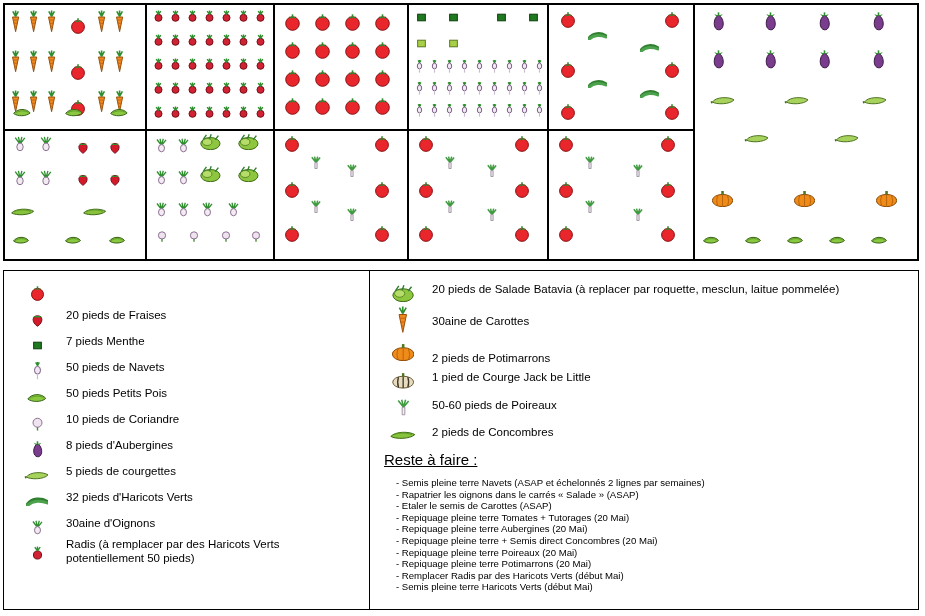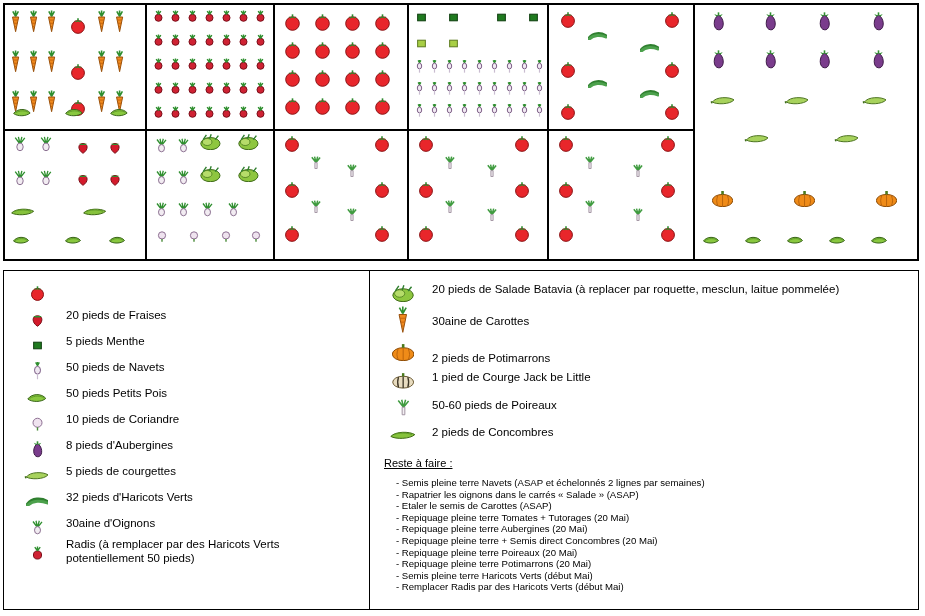--- a/index.html
+++ b/index.html
@@ -13,21 +13,21 @@
 
   
   .legend{position:absolute;left:3px;top:270px;width:916px;height:340px;border:1px solid #000;box-sizing:border-box;background:#fff;}
   .col{position:absolute;top:0;height:100%;box-sizing:border-box;}
   .colL{left:0;width:366px;border-right:1px solid #000;}
   .colR{left:366px;width:549px;}
   .lrow{position:relative;height:26px;}
   .lrow .ic{position:absolute;left:10px;top:0;width:46px;height:26px;text-align:center;}
   .lrow .tx{position:absolute;left:62px;top:4px;font-size:11.5px;color:#000;white-space:nowrap;}
   .lrow .tx2{position:absolute;left:62px;top:-2px;font-size:11.5px;color:#000;line-height:14px;}
-  .reste{position:absolute;left:14px;top:186px;font-size:11px;text-decoration:underline;}
+  .reste{position:absolute;left:14px;top:180px;font-size:15px;text-decoration:underline;}
   .tasks{position:absolute;left:26px;top:206px;font-size:9.6px;line-height:11.6px;color:#000;}
   .tasks div{white-space:nowrap;}
 
   
   svg{display:block;}
 </style>
 </head>
 <body>
 
 <div class="page">
@@ -1401,21 +1401,21 @@
             <span class="tx">20 pieds de Fraises</span>
           </div>
         <div class="lrow">
             <span class="ic" style="display: flex; align-items: center; justify-content: center;">
               <span style="display:inline-block;vertical-align:middle;margin-top:3px">
                 <svg width="11" height="11" viewBox="0 0 11 11">
                   <rect x="1.65" y="2.2" width="7.699999999999999" height="6.6" fill="#1f7a1f" stroke="#0d3d0d" stroke-width="1"></rect>
                 </svg>
               </span>
             </span>
-            <span class="tx">5 pieds Menthe</span>
+            <span class="tx">7 pieds Menthe</span>
           </div>
         <div class="lrow">
             <span class="ic" style="display: flex; align-items: center; justify-content: center;">
               <span style="display:inline-block;vertical-align:middle;margin-top:3px">
                 <svg width="15" height="19.5" viewBox="0 0 15 19.5">
                   <path d="M7.5 3.75 l-1.7999999999999998 -3.3 M7.5 3.75 l0 -3.9000000000000004 M7.5 3.75 l1.7999999999999998 -3.3" stroke="#2f8f2f" stroke-width="1.4" fill="none"></path>
                   <ellipse cx="7.5" cy="8.25" rx="3" ry="3.9000000000000004" fill="#f0e8f2" stroke="#7b5d85" stroke-width="1"></ellipse>
                   <path d="M7.5 12 l0 5.25" stroke="#c9bcd0" stroke-width="1.2"></path>
                 </svg>
               </span>
@@ -1583,19 +1583,19 @@
       <div class="reste">Reste à faire :</div>
       <div class="tasks" id="tasklist">
           <div>- Semis pleine terre Navets (ASAP et échelonnés 2 lignes par semaines)</div>
           <div>- Rapatrier les oignons dans le carrés « Salade » (ASAP)</div>
           <div>- Etaler le semis de Carottes (ASAP)</div>
           <div>- Repiquage pleine terre Tomates + Tutorages (20 Mai)</div>
           <div>- Repiquage pleine terre Aubergines (20 Mai)</div>
           <div>- Repiquage pleine terre + Semis direct Concombres (20 Mai)</div>
           <div>- Repiquage pleine terre Poireaux (20 Mai)</div>
           <div>- Repiquage pleine terre Potimarrons (20 Mai)</div>
+          <div>- Remplacer Radis par des Haricots Verts (début Mai)</div>
           <div>- Semis pleine terre Haricots Verts (début Mai)</div>
-          <div>- Remplacer Radis par des Haricots Verts (début Mai)</div>
         </div>
     </div>
 
   </div>
 </div>
 
 </body></html>

